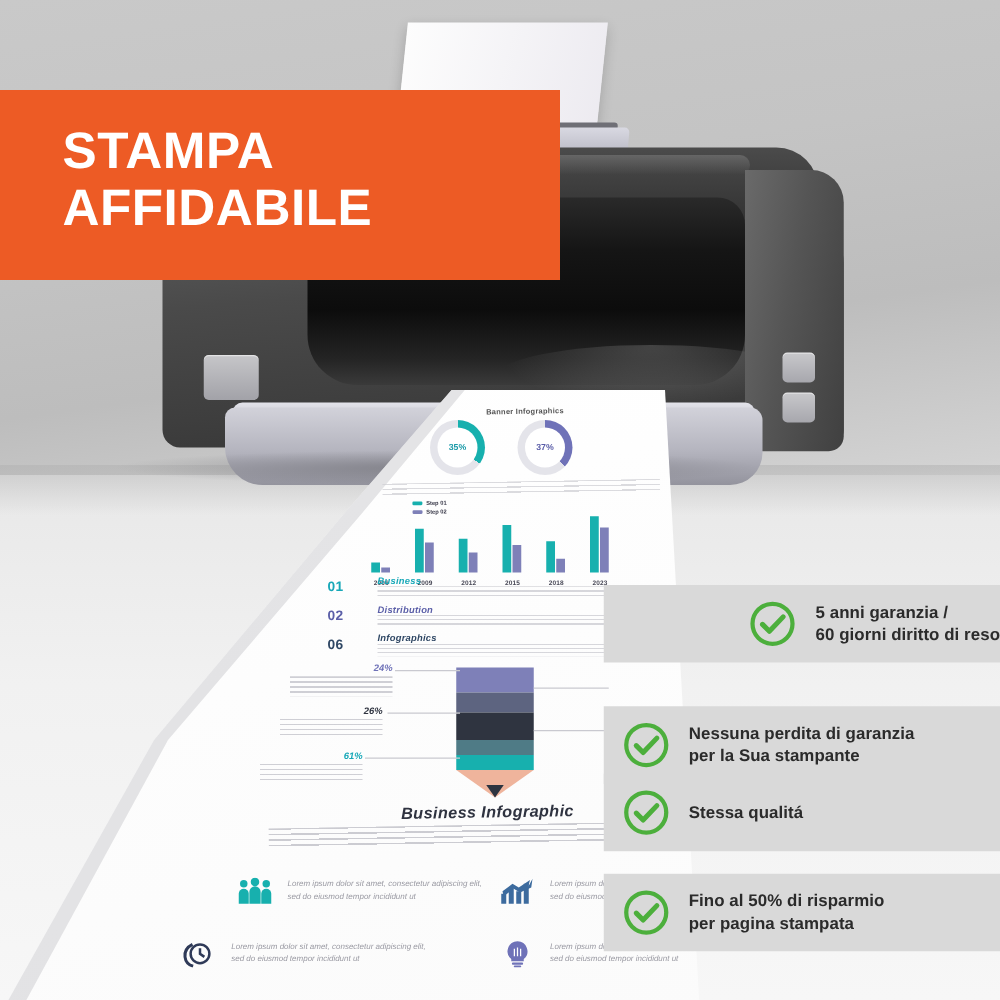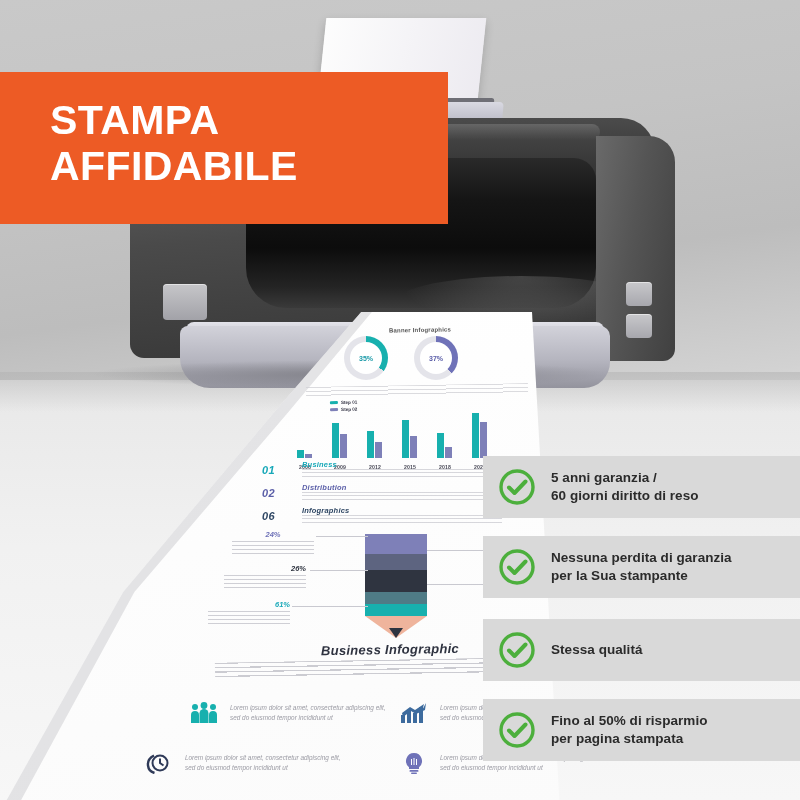--- a/index.html
+++ b/index.html
@@ -147,21 +147,21 @@
   .bar.s2 { background:#7e80b8; }
   .yearlbl {
     position:absolute; bottom:0; font-size:5.2px; font-weight:600; color:#4a4a58;
     width:24px; text-align:center; letter-spacing:.1px;
   }
 
   .numlist { position:absolute; left:262px; top:148px; width:250px; }
   .numrow { position:relative; height:23px; }
   .numrow .num {
     position:absolute; left:0; top:4px; font-size:11px; font-weight:800;
-    font-style:italic; letter-spacing:.3px;
+    letter-spacing:.3px;
   }
   .numrow .hd {
     position:absolute; left:40px; top:0; font-size:7.5px; font-weight:800;
     font-style:italic; letter-spacing:.2px;
   }
   .numrow .tx {
     position:absolute; left:40px; top:9px; width:200px; height:10px;
     background:repeating-linear-gradient(180deg,#cdcdd3 0px,#cdcdd3 1px,transparent 1px,transparent 3.4px);
     opacity:.8;
   }
@@ -221,22 +221,22 @@
   .feature {
     position:absolute; left:483px; width:317px; height:62px;
     background:#d9d9d9;
     display:flex; align-items:center;
   }
   .feature .check { width:38px; height:38px; margin-left:15px; flex:0 0 auto; }
   .feature .ftext {
     margin-left:15px; font-size:13.5px; font-weight:700; color:#2b2b2b;
     line-height:1.33; letter-spacing:.05px;
   }
-  #feat0 { top:456px; }
-  #feat1 { top:536px; }
+  #feat0 { top:468px;justify-content:flex-end; }
+  #feat1 { top:565px; }
   #feat2 { top:619px; }
   #feat3 { top:699px; }
 </style>
 </head>
 <body>
 
 <div id="stage">
 
   <div class="bg-top"></div>
   <div class="bg-bottom"></div>
@@ -349,21 +349,21 @@
     <div class="pyr">
       <div class="seg" style="top:0px;height:20px;background:#7e80b8"></div>
       <div class="seg" style="top:20px;height:16px;background:#5d6480"></div>
       <div class="seg" style="top:36px;height:22px;background:#2f3440"></div>
       <div class="seg" style="top:58px;height:12px;background:#4f7b86"></div>
       <div class="seg" style="top:70px;height:12px;background:#17b0ae"></div>
       <div class="tip"></div>
       <div class="tip2"></div>
     </div>
 
-    <div class="pyrlab" style="left:232px;top:218px;text-align:center;">
+    <div class="pyrlab" style="left:232px;top:218px;">
       <div class="p" style="color:#6f72b8">24%</div>
       <div class="t"></div>
     </div>
     <div class="pyrlab" style="left:224px;top:252px;">
       <div class="p" style="color:#2f3440">26%</div>
       <div class="t"></div>
     </div>
     <div class="pyrlab" style="left:208px;top:288px;">
       <div class="p" style="color:#17a8b8">61%</div>
       <div class="t"></div>

